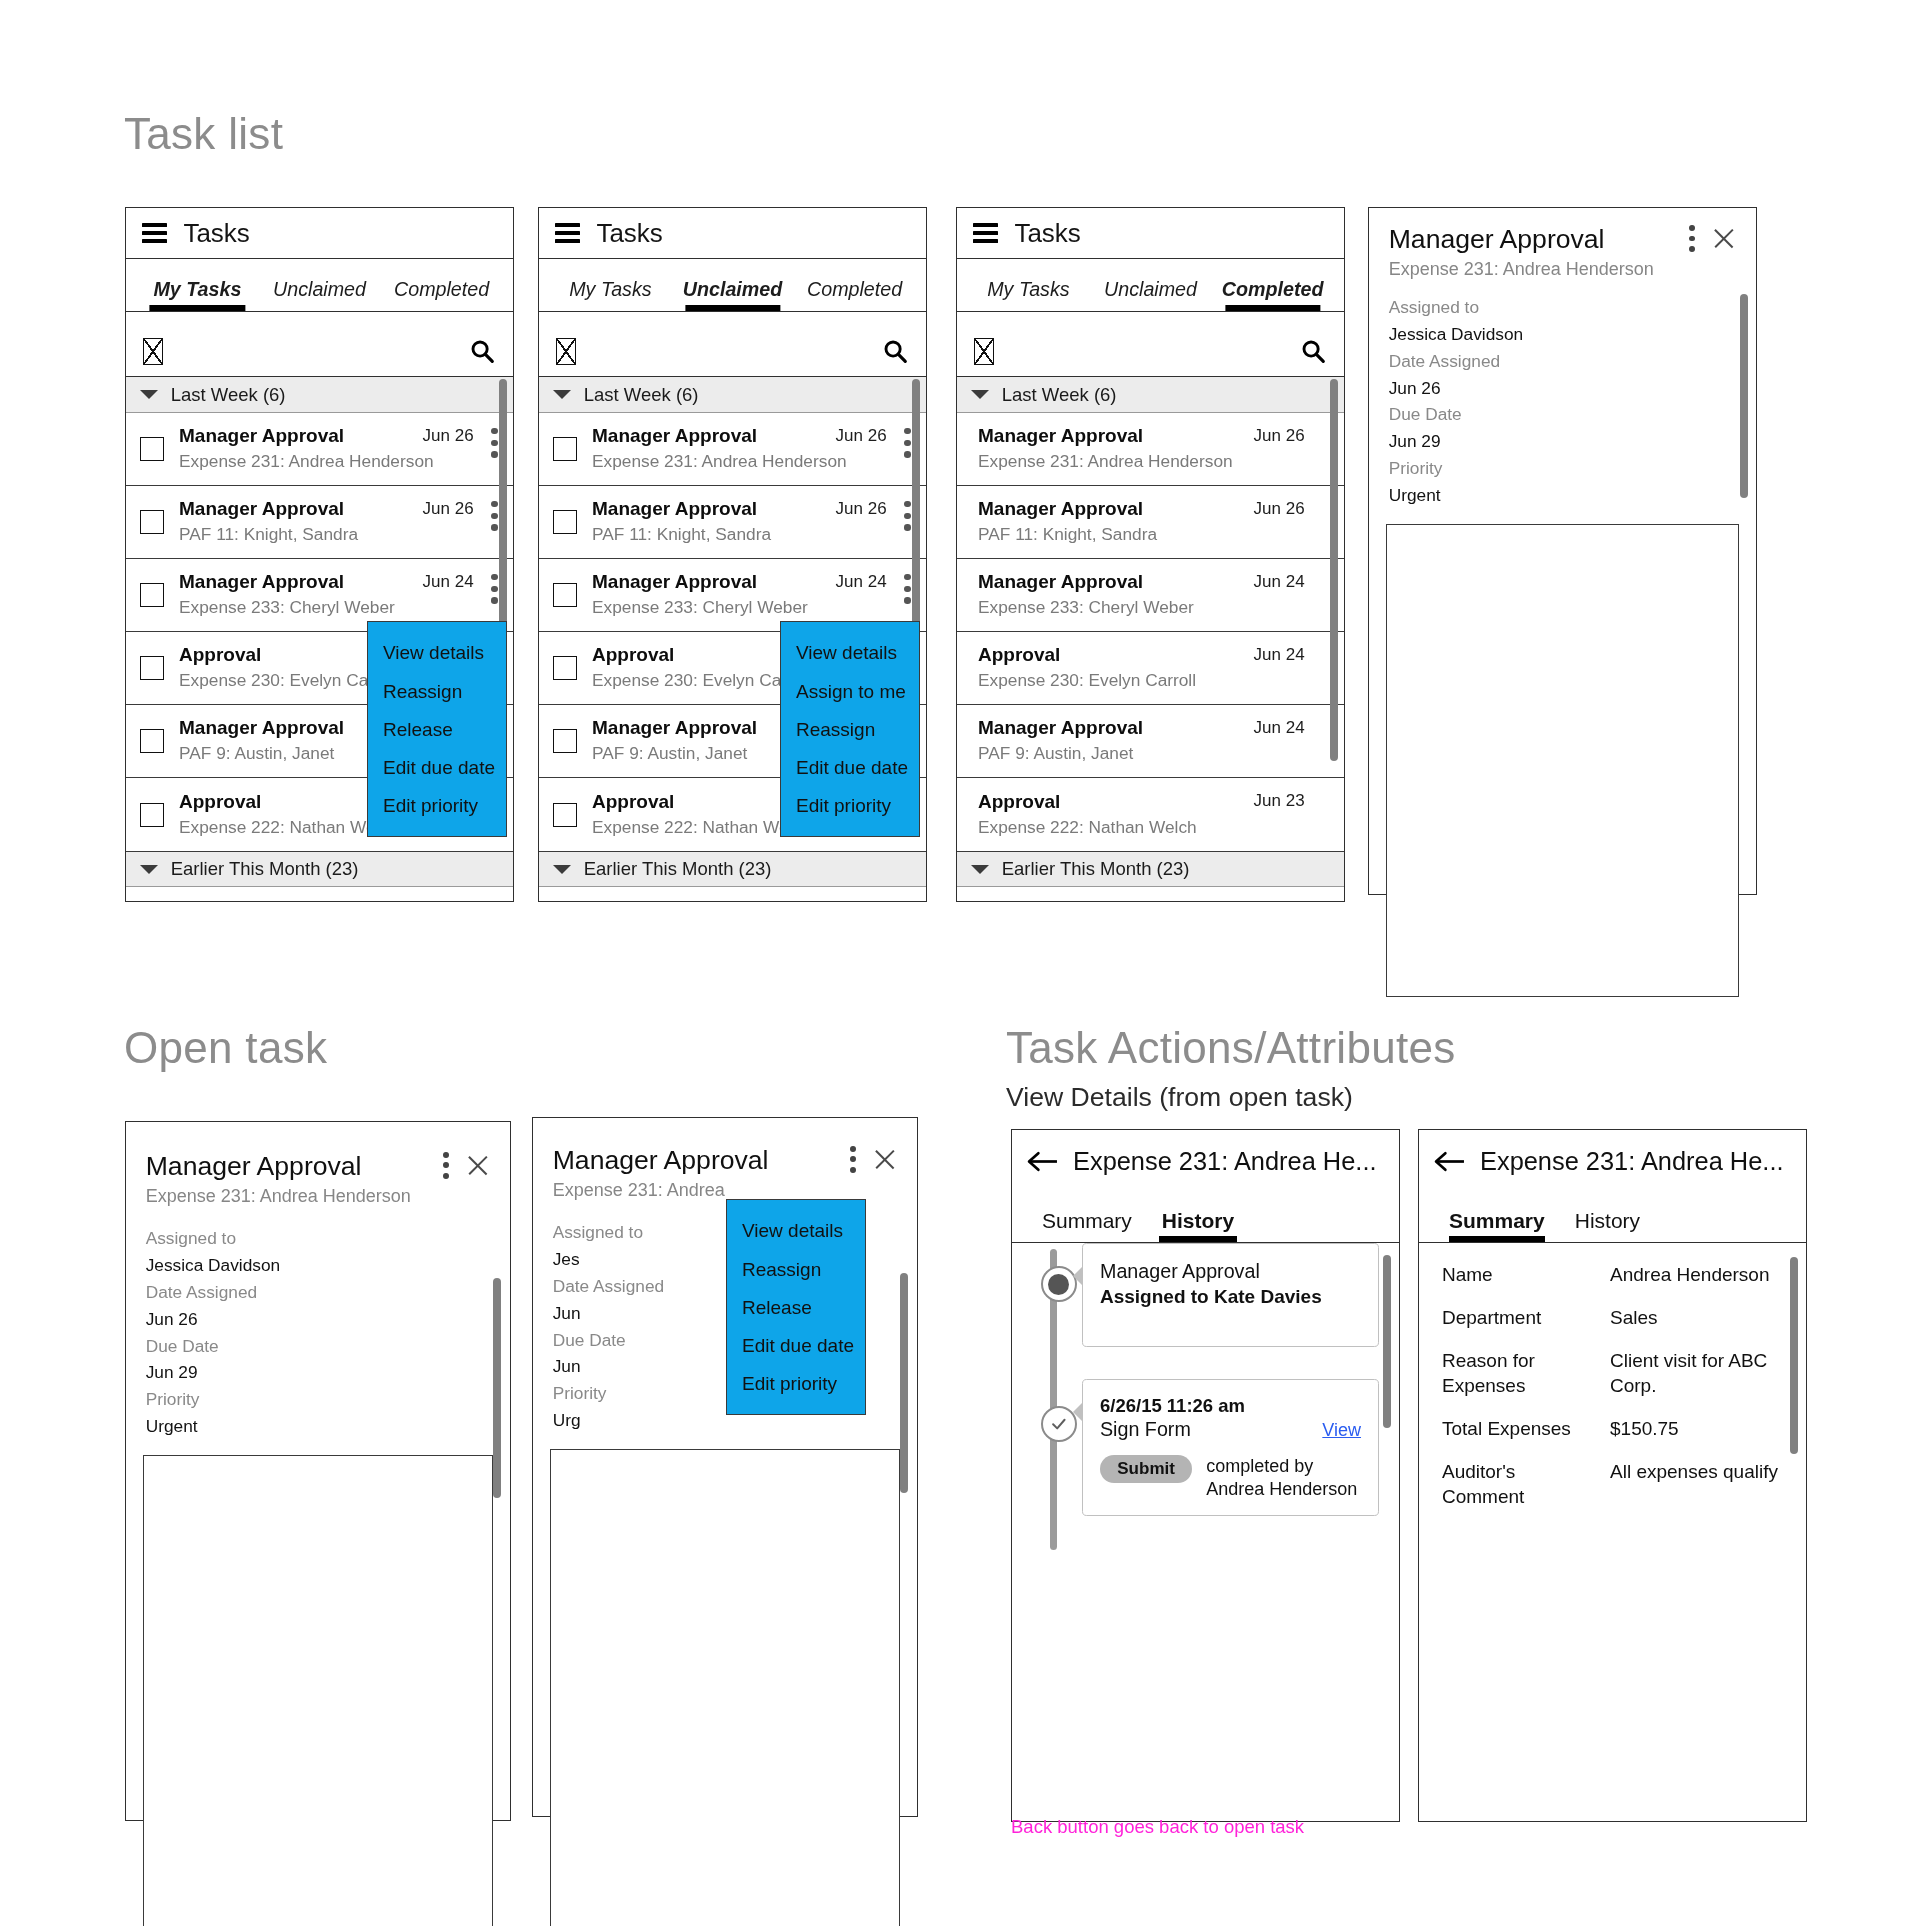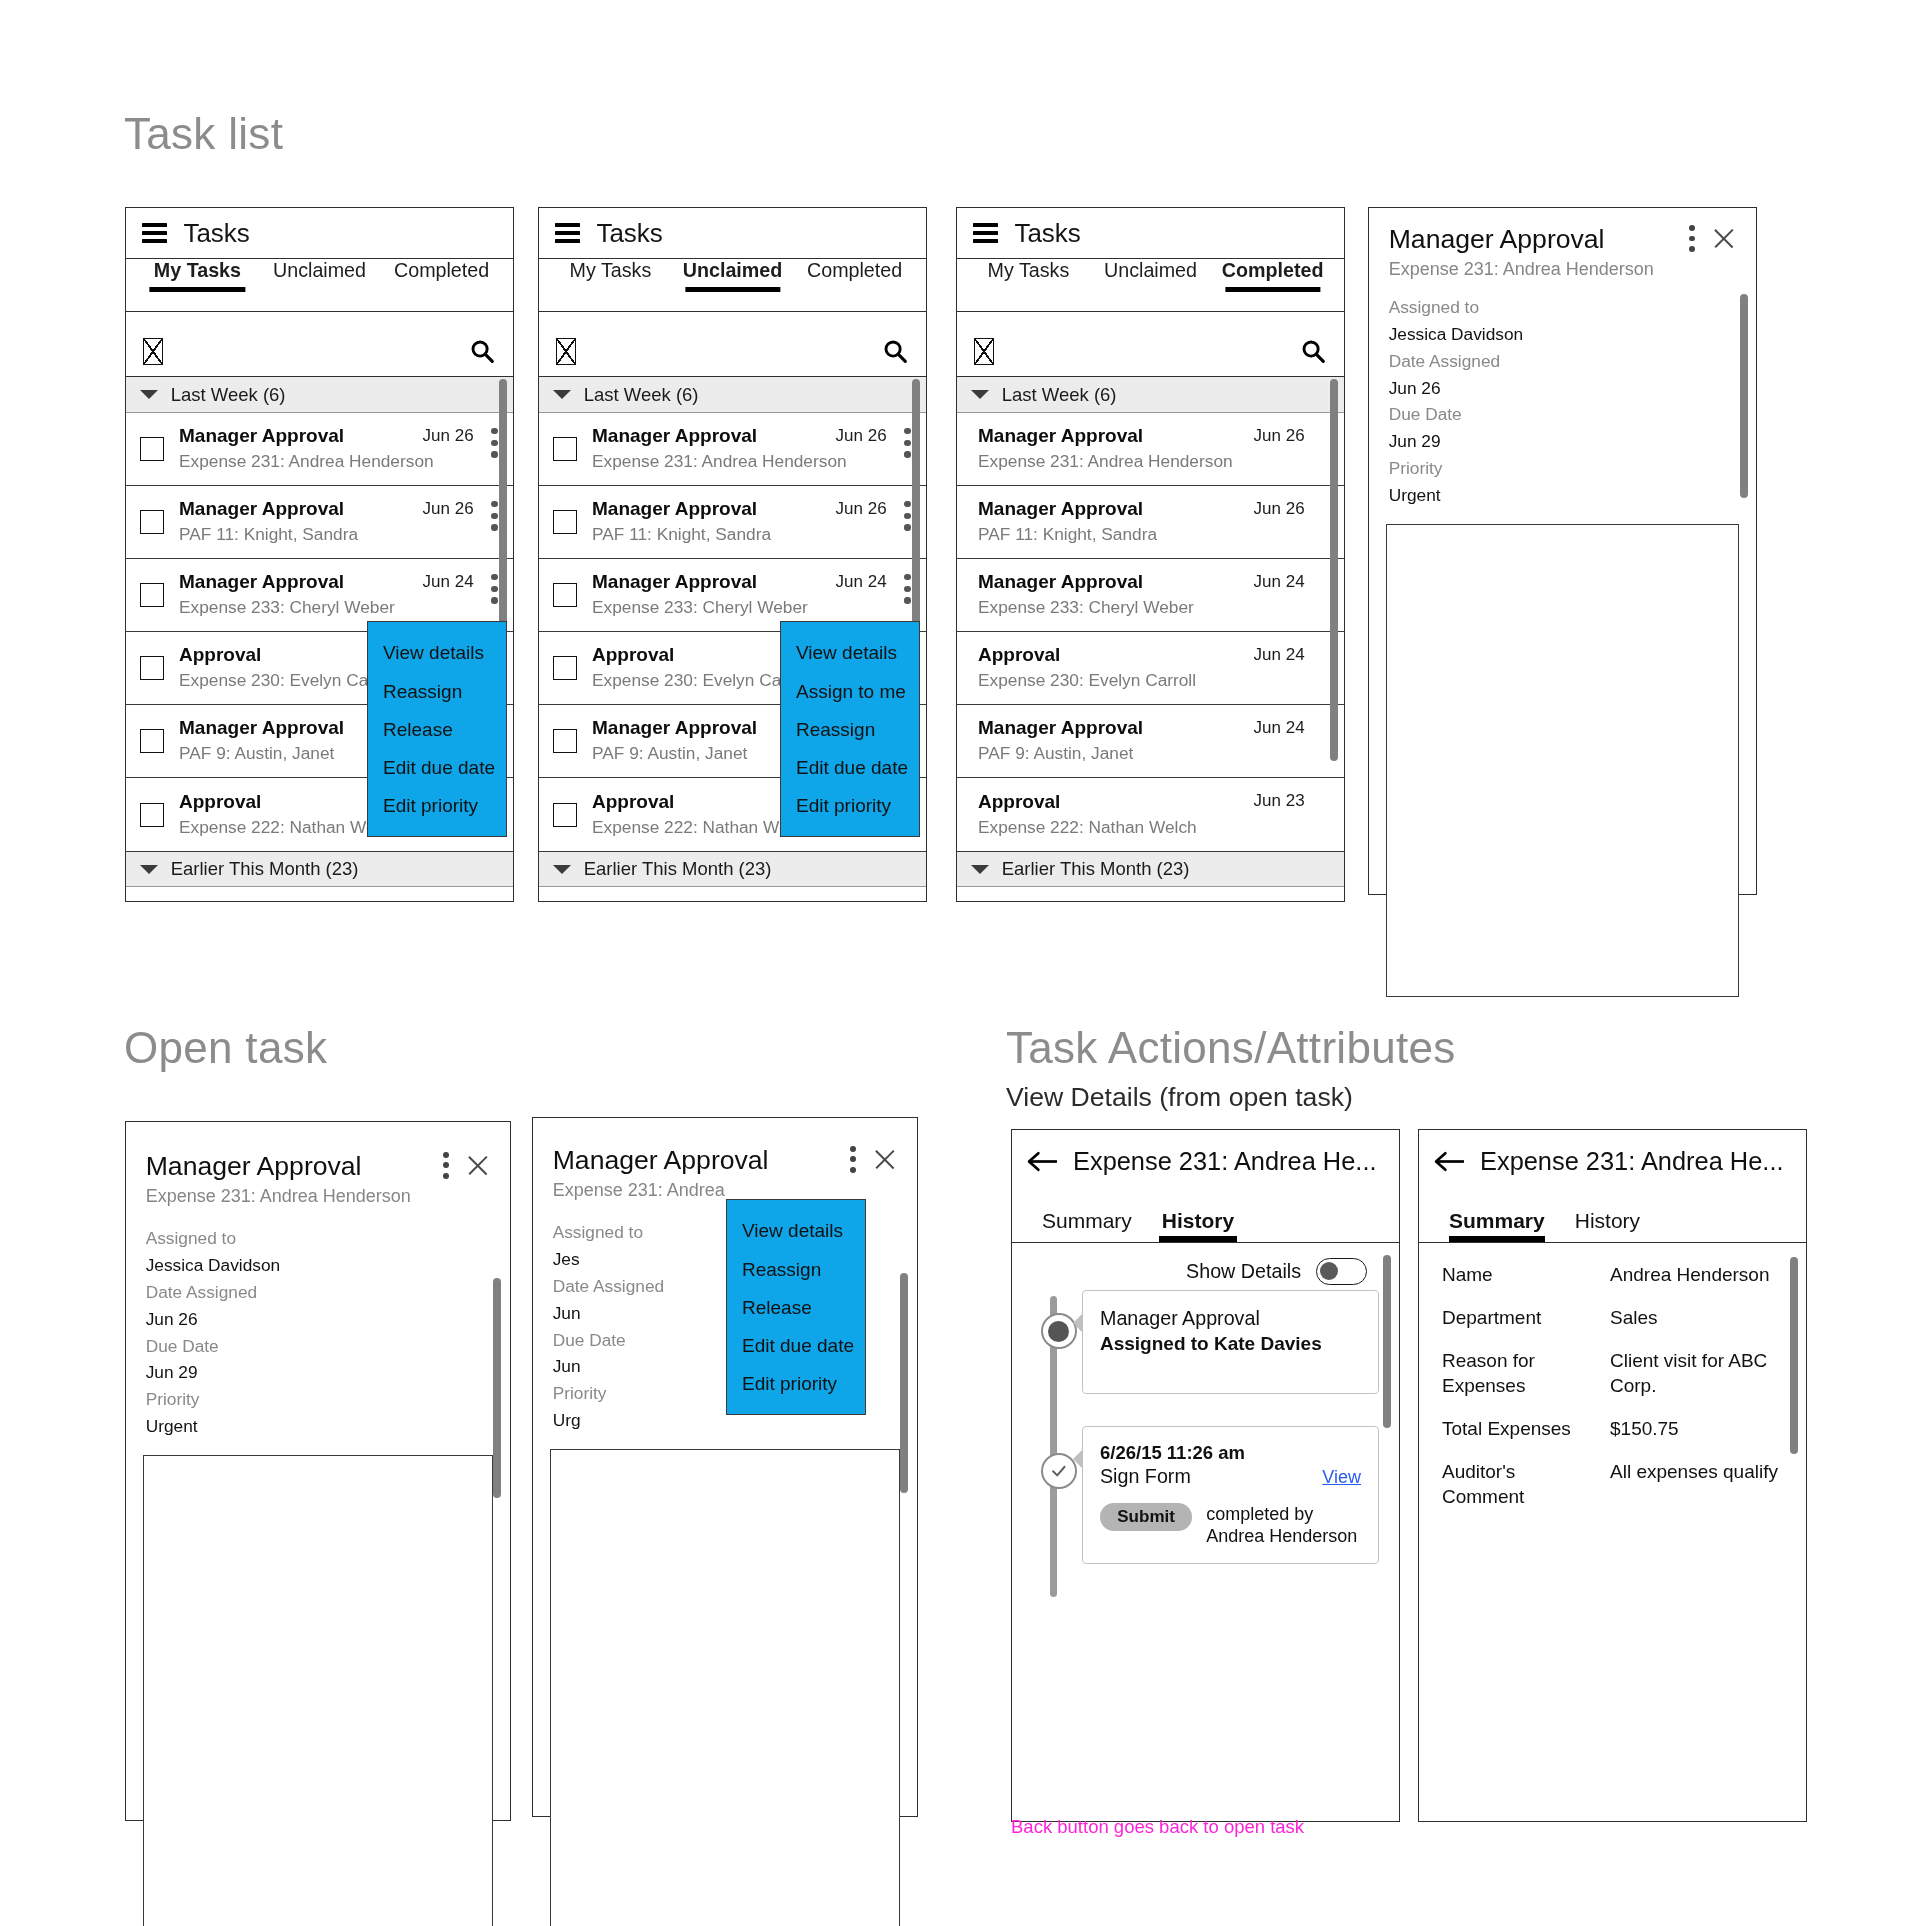--- a/index.html
+++ b/index.html
@@ -54,23 +54,24 @@
     display: flex; flex-direction: column; justify-content: space-between;
     margin-right: 16px;
   }
   .hamburger i { display:block; height: 4px; background: #000; border-radius: 0.6px; }
   .appbar-title { font-size: 26px; color: #141414; font-weight: 400; }
 
   
   .tabs {
     height: 53px;
     display: flex;
-    align-items: flex-start;
+    align-items: flex-end;
     border-bottom: 1.7px solid #2f2f2f;
     padding: 0 10.4px;
+    font-style: italic;
   }
   .tab {
     position: relative;
     flex: 1;
     text-align: center;
     font-size: 19.7px;
     color: #1d1d1d;
     padding-bottom: 10.4px;
   }
   .tab.active { font-weight: 700; }
@@ -768,26 +769,20 @@
         <line x1="2" y1="10" x2="29" y2="10" stroke="#000" stroke-width="2.6"></line>
         <polyline points="11,2 2,10 11,18" fill="none" stroke="#000" stroke-width="2.6" stroke-linecap="round" stroke-linejoin="round"></polyline>
       </svg>
       <div class="vd-title">Expense 231: Andrea He...</div>
     </div>
     <div class="vd-tabs">
       <div class="vd-tab">Summary</div>
       <div class="vd-tab active">History</div>
     </div>
     <div class="vd-body">
-      <div class="showdetails-row">
-        <span class="showdetails-label">Show Details</span>
-        <span class="toggle">
-            <span class="knob"></span>
-          </span>
-      </div>
       <div class="timeline">
         <div class="tl-line" style="top:5.8px; height:301px;"></div>
 
         <div class="tl-item">
           <div class="tl-dot-wrap">
             <div class="tl-dot filled" style="top:23px;"></div>
           </div>
           <div class="tl-card" style="min-height:104px;">
             <div class="tl-l1">Manager Approval</div>
             <div class="tl-l2">Assigned to Kate Davies</div>

